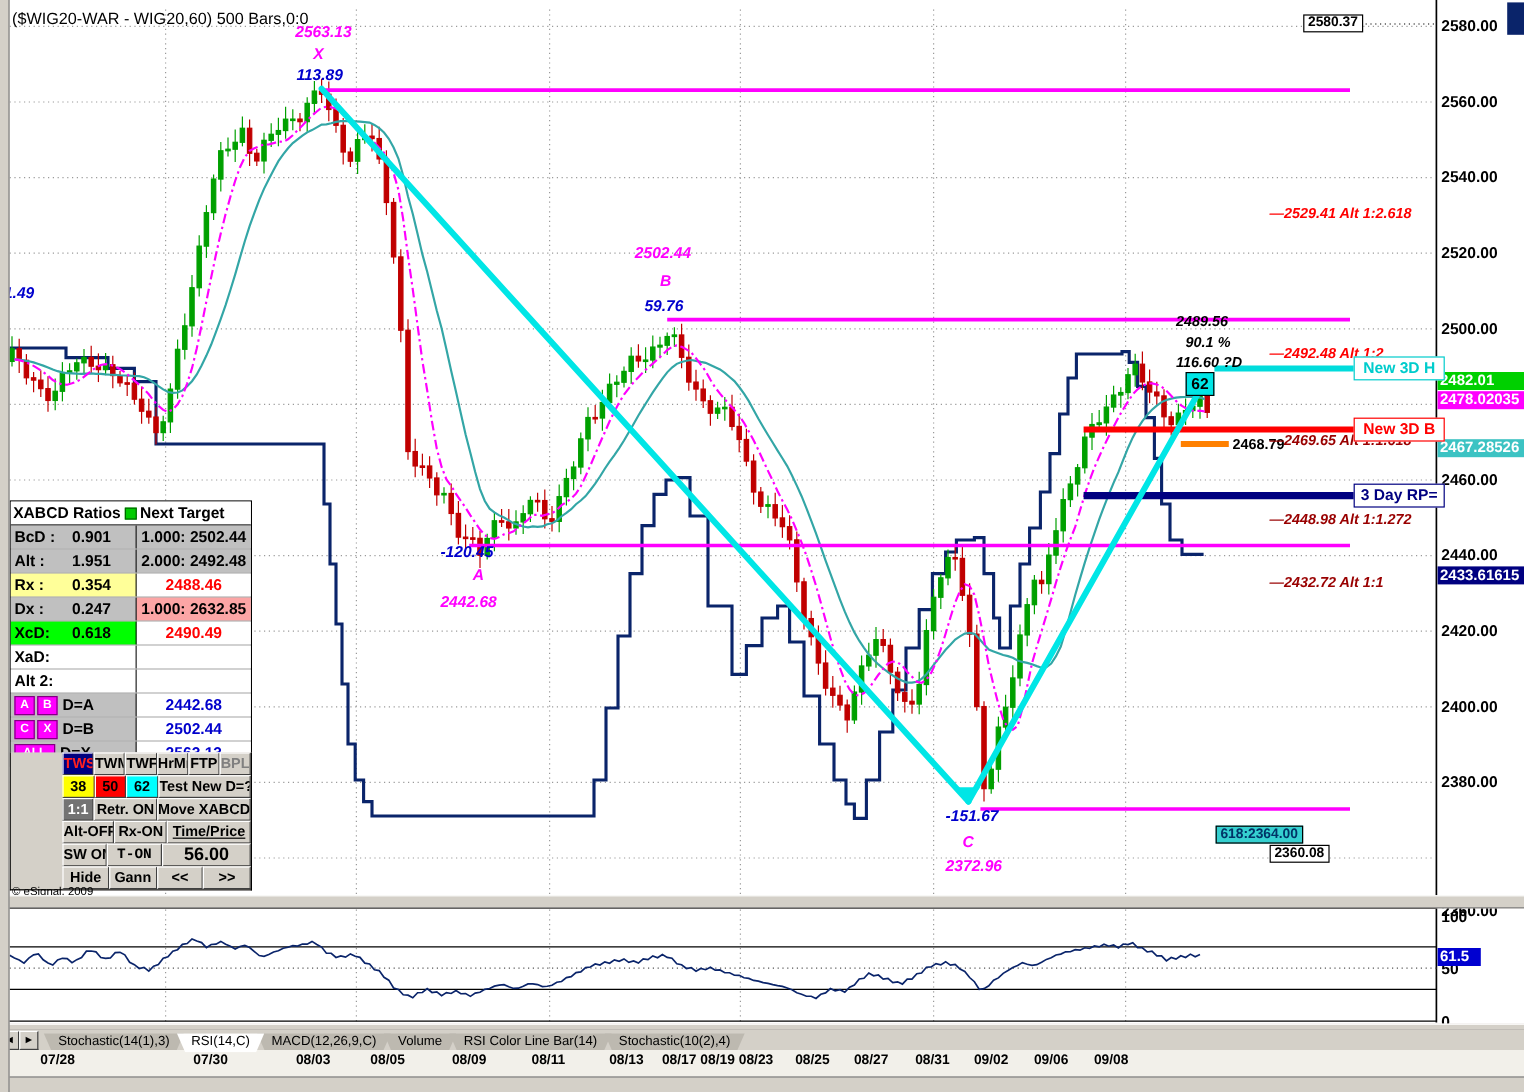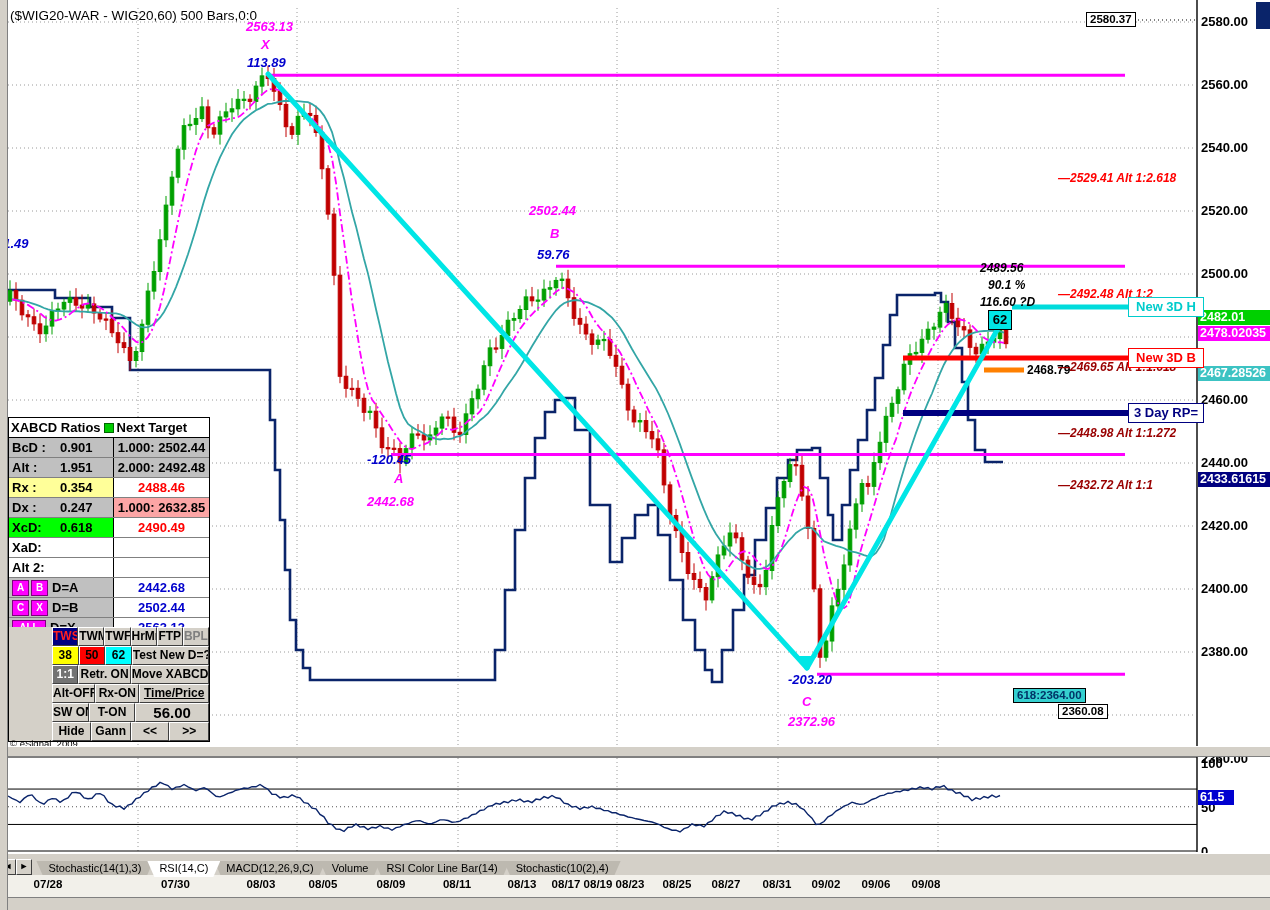--- a/index.html
+++ b/index.html
@@ -452,21 +452,21 @@
       <div class="price-tag" style="top:789.5725px;width:34px;background:#0000D0;">61.5</div>
       <div class="ann magenta" style="left:246px;top:19px;">2563.13</div>
       <div class="ann magenta" style="left:261px;top:37px;">X</div>
       <div class="ann blue" style="left:247px;top:55px;">113.89</div>
       <div class="ann magenta" style="left:529px;top:203px;">2502.44</div>
       <div class="ann magenta" style="left:550px;top:226px;">B</div>
       <div class="ann blue" style="left:537px;top:247px;">59.76</div>
       <div class="ann blue" style="left:367px;top:452px;">-120.45</div>
       <div class="ann magenta" style="left:394px;top:471px;">A</div>
       <div class="ann magenta" style="left:367px;top:494px;">2442.68</div>
-      <div class="ann blue" style="left:788px;top:672px;">-203.20</div>
+      <div class="ann blue" style="left:788px;top:672px;">-151.67</div>
       <div class="ann magenta" style="left:802px;top:694px;">C</div>
       <div class="ann magenta" style="left:788px;top:714px;">2372.96</div>
       <div class="ann blue" style="left:-4px;top:236px;">51.49</div>
       <div class="ann black" style="left:980px;top:261px;font-size:12px;">2489.56</div>
       <div class="ann black" style="left:988px;top:278px;font-size:12px;">90.1 %</div>
       <div class="ann black" style="left:980px;top:295px;font-size:12px;">116.60 ?D</div>
       <div style="position:absolute;left:988px;top:310px;width:22px;height:18px;background:#00E6E6;border:1px solid #000;font-weight:bold;font-size:13px;text-align:center;line-height:18px;color:#000;">62</div>
       <div style="position:absolute;left:1027px;top:363px;font-size:12px;font-weight:bold;color:#000;">2468.79</div>
       <div class="fib" style="left:1058px;top:171px;color:#FF0000;">—2529.41 Alt 1:2.618</div>
       <div class="fib" style="left:1058px;top:287px;color:#FF0000;">—2492.48 Alt 1:2</div>
@@ -583,21 +583,21 @@
         <div class="btn" style="width: 66px;">Retr. ON</div>
         <div class="btn" style="width: 99px;">Move XABCD</div>
       </div>
       <div class="btn-row">
         <div class="btn" style="width: 49px;">Alt-OFF</div>
         <div class="btn" style="width: 50px;">Rx-ON</div>
         <div class="btn" style="width: 79px; text-decoration: underline;">Time/Price</div>
       </div>
       <div class="btn-row">
         <div class="btn" style="width: 49px;">SW ON</div>
-        <div class="btn" style="width: 62px;">T-ON</div>
+        <div class="btn" style="width: 62px; font-family: Liberation Mono, monospace;">T-ON</div>
         <div class="btn" style="width: 99px; font-size: 15px;">56.00</div>
       </div>
       <div class="btn-row">
         <div class="btn" style="width: 49px;">Hide</div>
         <div class="btn" style="width: 50px;">Gann</div>
         <div class="btn" style="width: 49px;">&lt;&lt;</div>
         <div class="btn" style="width: 50px;">&gt;&gt;</div>
       </div>
     </div>
 

